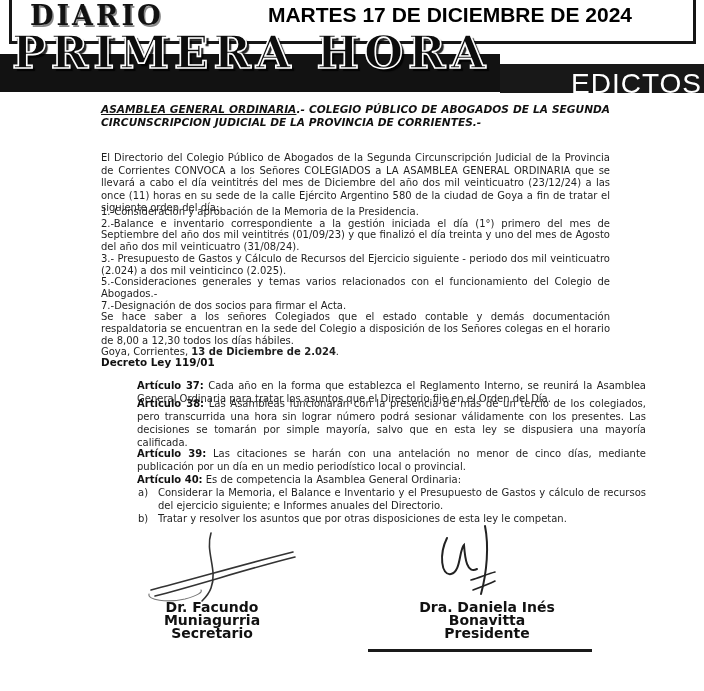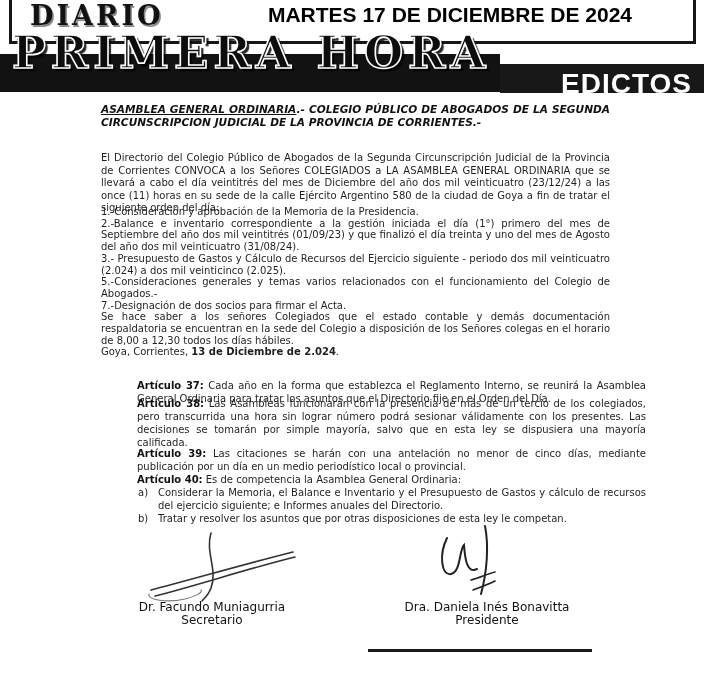--- a/index.html
+++ b/index.html
@@ -28,22 +28,22 @@
   }
   .band-main {
     position:absolute; left:0; top:54px; width:500px; height:38px;
     background:#121212; z-index:1;
   }
   .band-right {
     position:absolute; left:500px; top:64px; width:204px; height:29px;
     background:#181818; z-index:1; overflow:hidden;
   }
   .edictos {
-    position:absolute; right:12px; top:4px;
-    font-family:"Liberation Sans", sans-serif; font-weight:bold; font-size:28px;
+    position:absolute; right:2px; top:4px;
+    font-family:"Liberation Sans", sans-serif; font-weight:normal; font-size:28px;
     color:#ffffff; letter-spacing:1px; white-space:nowrap;
   }
   .brand-main {
     position:absolute; left:12px; top:26px; z-index:3;
     font-family:"DejaVu Serif", serif; font-weight:bold; font-size:45px;
     letter-spacing:5px; color:#0d0d0d; white-space:nowrap;
     -webkit-text-stroke:1.6px #ffffff;
     text-shadow:3px 3px 1px rgba(0,0,0,0.85);
   }
 
@@ -75,21 +75,21 @@
   .art-label { font-weight:bold; color:#111; }
   .lettered { position:relative; padding-left:21px; text-align:justify; }
   .lettered .marker { position:absolute; left:1px; top:0; }
 
   
   .sig-svg { position:absolute; }
   .sig-left-svg { left:145px; top:530px; }
   .sig-right-svg { left:437px; top:524px; }
   .sig-caption {
     position:absolute; top:601px; text-align:center;
-    font-weight:normal; font-size:12px; line-height:13px; color:#111;
+    font-weight:bold; font-size:14px; line-height:13px; color:#111;
   }
   .sig-caption-left { left:122px; width:180px; }
   .sig-caption-right { left:387px; width:200px; }
 
   .bottom-rule {
     position:absolute; left:368px; top:649px; width:224px; height:3px;
     background:#1a1a1a;
   }
 </style>
 </head>
@@ -119,20 +119,21 @@
     <div class="agenda-item">2.-Balance e inventario correspondiente a la gestión iniciada el día (1°) primero del mes de Septiembre del año dos mil veintitrés (01/09/23) y que finalizó el día treinta y uno del mes de Agosto del año dos mil veinticuatro (31/08/24).</div>
     <div class="agenda-item">3.- Presupuesto de Gastos y Cálculo de Recursos del Ejercicio siguiente - periodo dos mil veinticuatro (2.024) a dos mil veinticinco (2.025).</div>
     <div class="agenda-item">5.-Consideraciones generales y temas varios relacionados con el funcionamiento del Colegio de Abogados.-</div>
     <div class="agenda-item">7.-Designación de dos socios para firmar el Acta.</div>
     <div class="note-par">Se hace saber a los señores Colegiados que el estado contable y demás documentación respaldatoria se encuentran en la sede del Colegio a disposición de los Señores colegas en el horario de 8,00 a 12,30 todos los días hábiles.</div>
     <div>
       <span>Goya, Corrientes, </span><span class="dateline-bold">13 de Diciembre de 2.024</span><span>.</span>
     </div>
   </div>
 
+  <div class="doc-block law-heading">Decreto Ley 119/01</div>
 
   <div class="doc-block article art-37 justify">
     <span class="art-label">Artículo 37:</span><span> Cada año en la forma que establezca el Reglamento Interno, se reunirá la Asamblea General Ordinaria para tratar los asuntos que el Directorio fije en el Orden del Día.</span>
   </div>
 
   <div class="doc-block article art-38 justify">
     <span class="art-label">Artículo 38:</span><span> Las Asambleas funcionarán con la presencia de más de un tercio de los colegiados, pero transcurrida una hora sin lograr número podrá sesionar válidamente con los presentes. Las decisiones se tomarán por simple mayoría, salvo que en esta ley se dispusiera una mayoría calificada.</span>
   </div>
 
   <div class="doc-block article art-39 justify">

